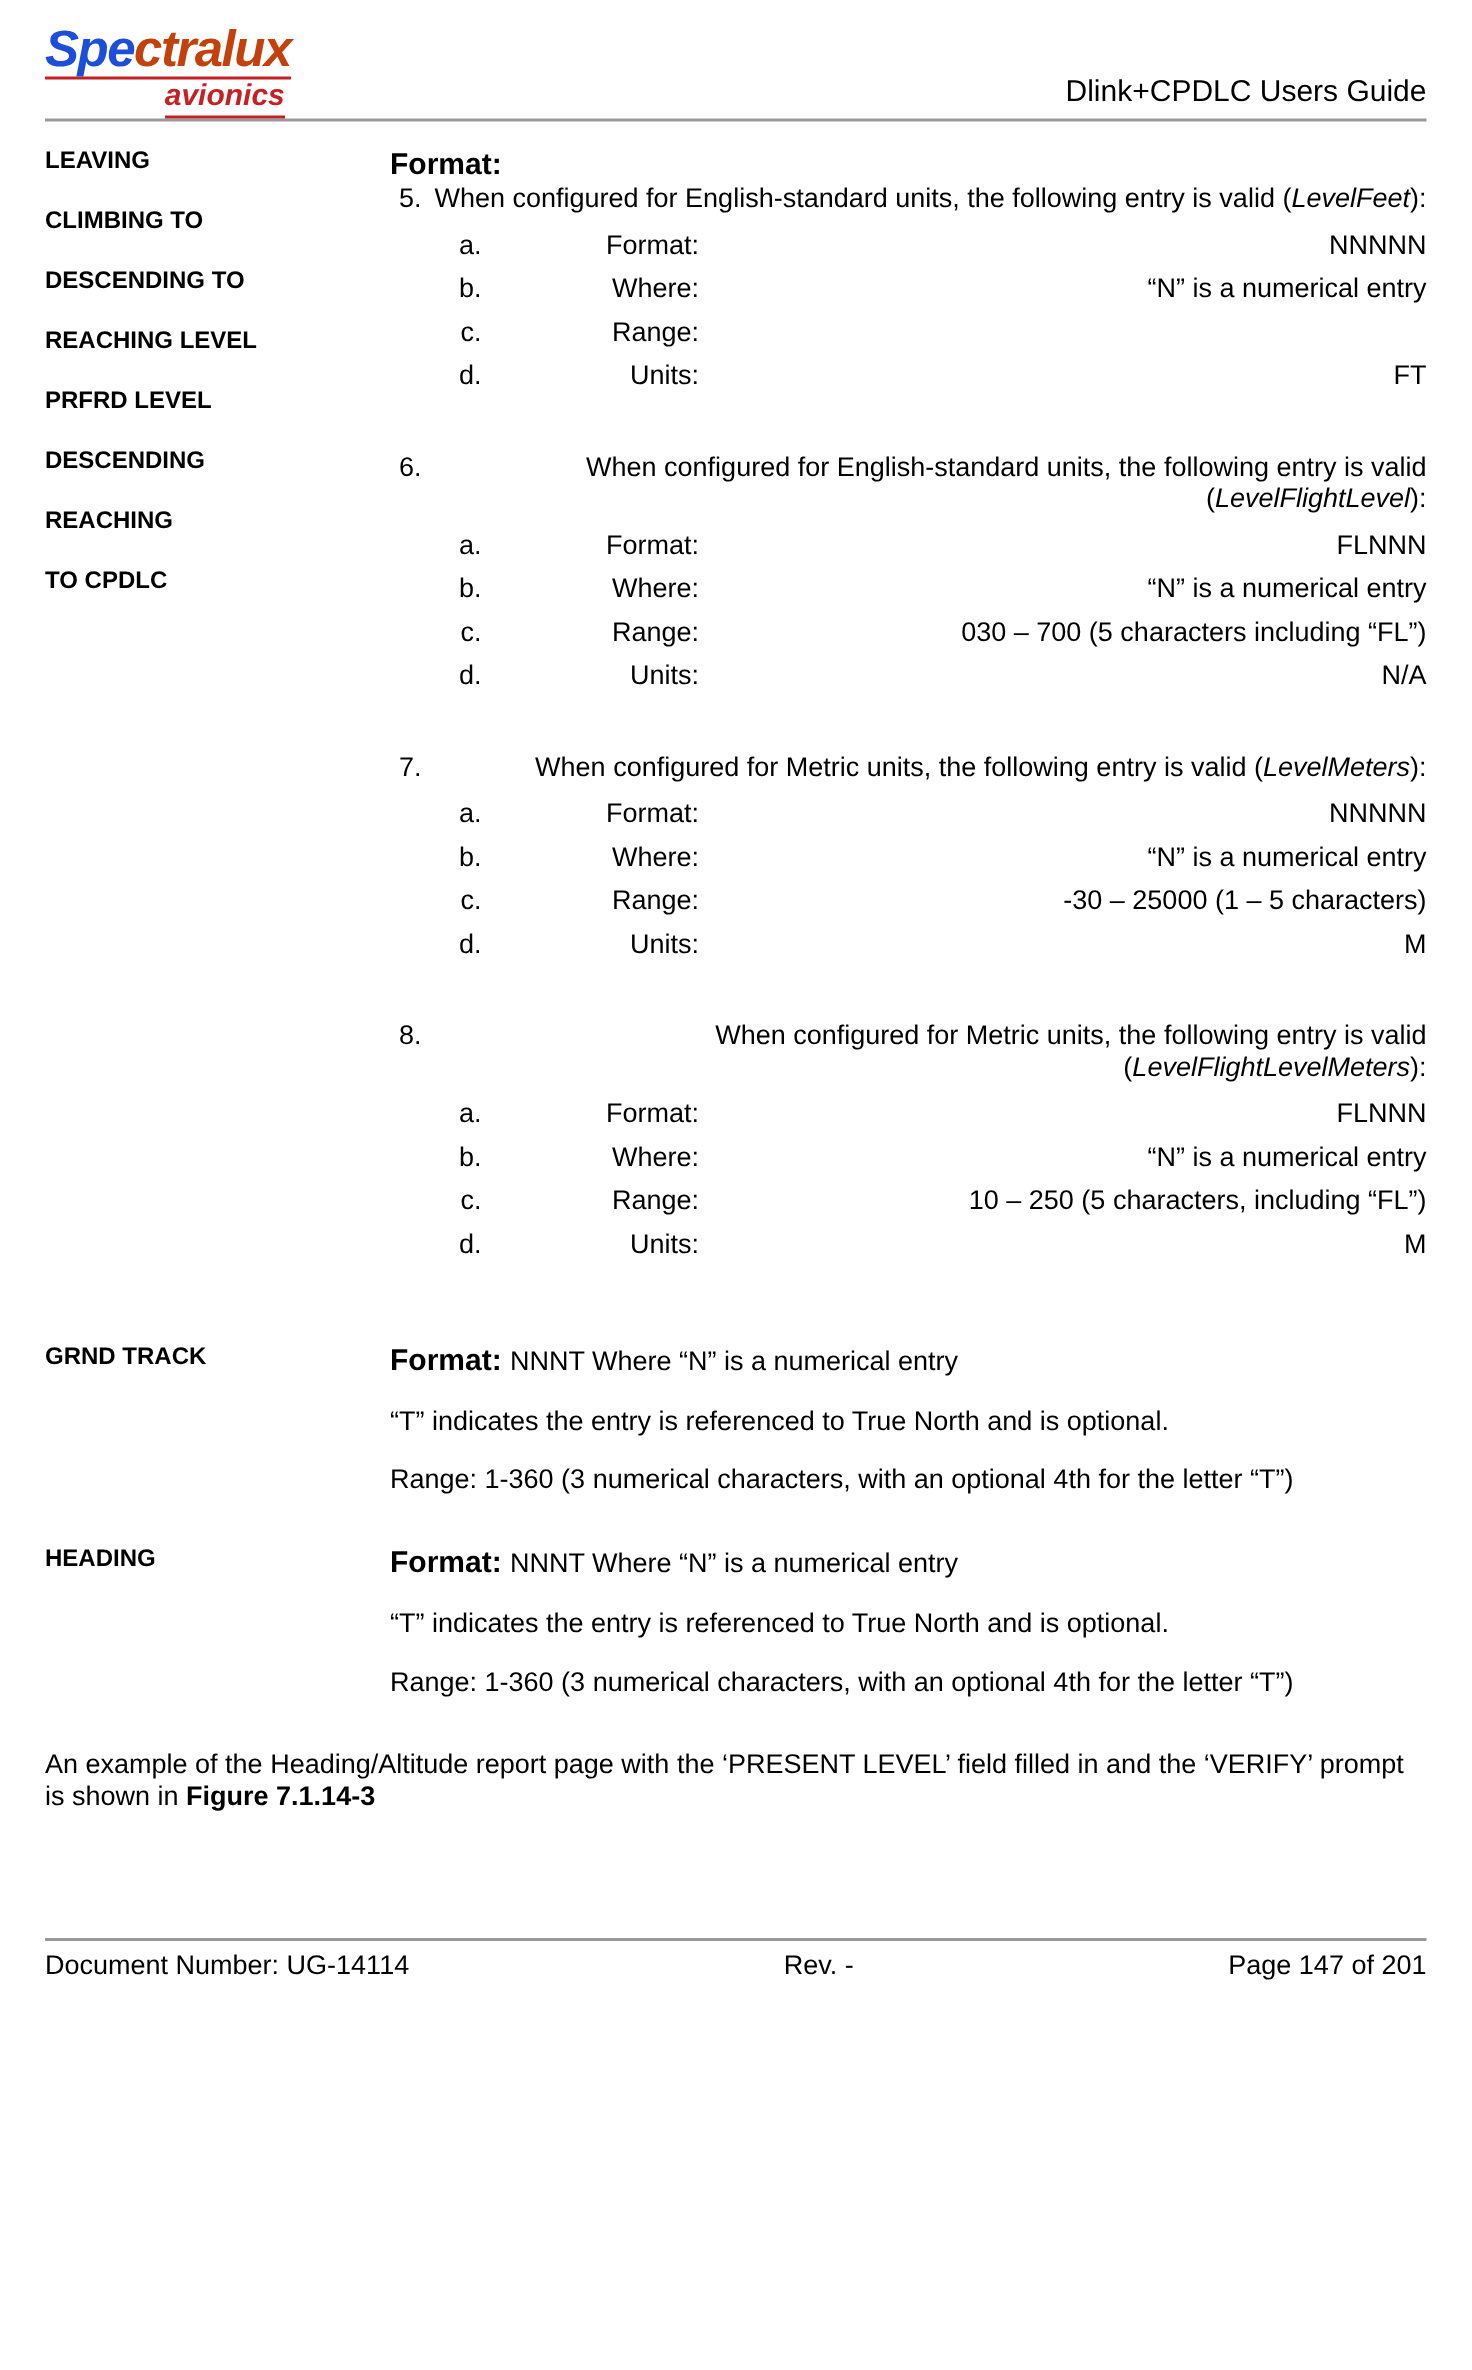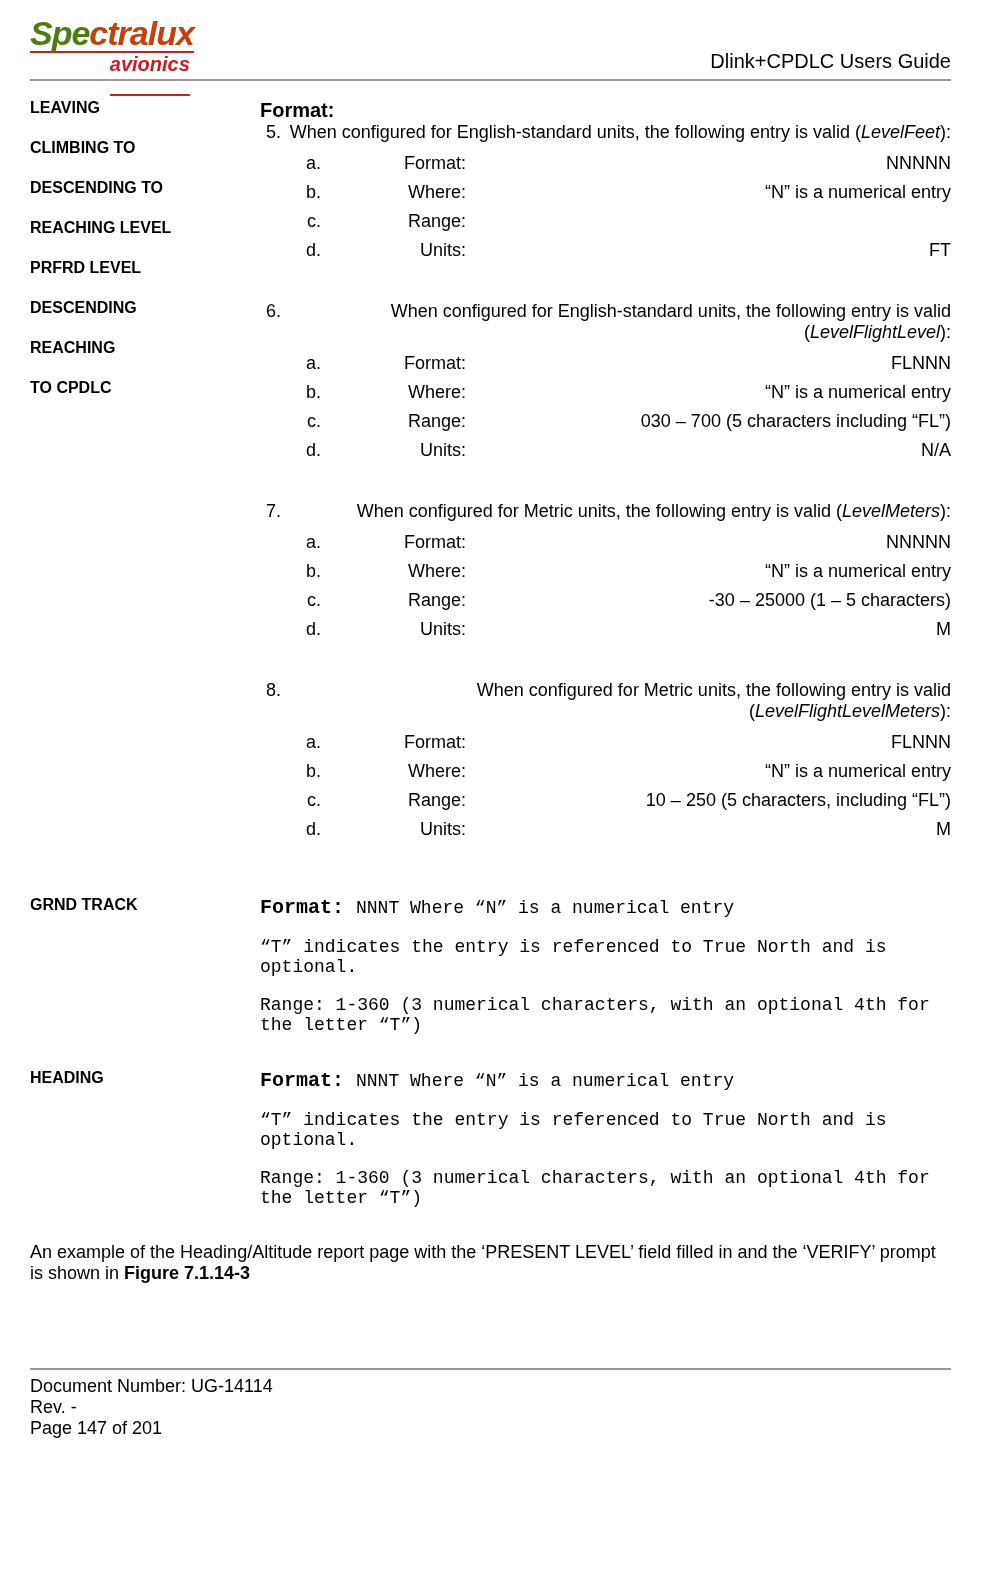--- a/index.html
+++ b/index.html
@@ -25,36 +25,36 @@
   }
   .logo {
     line-height: 0.9;
   }
   .logo .sp {
     font-size: 34px;
     font-weight: 800;
     font-style: italic;
     letter-spacing: -1px;
   }
-  .logo .sp .red { color: #4d7c0f; text-align: right; }
+  .logo .sp .red { color: #1d4ed8; text-align: right; }
   .logo .sp .blk { color: #c2410c; }
   .logo .av {
     color: #c42127;
     font-style: italic;
     font-size: 20px;
     font-weight: 600;
     text-align: right;
     padding-right: 4px;
     border-top: 2px solid #c42127;
     margin-top: 2px;
     padding-top: 2px;
   }
   .logo .av span {
     border-bottom: 2px solid #c42127;
-    padding-bottom: 19px;
+    padding-bottom: 2px;
   }
   .doc-title {
     font-size: 20px;
   }
   .content-row {
     display: flex;
     margin-bottom: 16px;
   }
   .left-col {
     width: 230px;
@@ -82,32 +82,31 @@
   ol.alpha li {
     margin-bottom: 8px;
     display: list-item;
   }
   .kv {
     display: flex;
   }
   .kv .k { width: 140px; }
   .kv .v { flex: 1; }
   .italic { font-style: italic; }
-  .para { margin-bottom: 18px; font-family: Liberation Mono, monospace; }
+  .para { margin-bottom: 18px; }
   .bottom-note {
     margin: 8px 0 40px 0;
   }
   .footer {
     border-top: 2px solid #999;
     padding-top: 6px;
     display: flex;
     justify-content: space-between;
     font-size: 18px;
     margin-top: 84px;
-    flex-direction: column;
   }
 </style>
 </head>
 <body>
 
 <div class="page">
 
   <div class="header">
     <div class="logo">
       <div class="sp">

